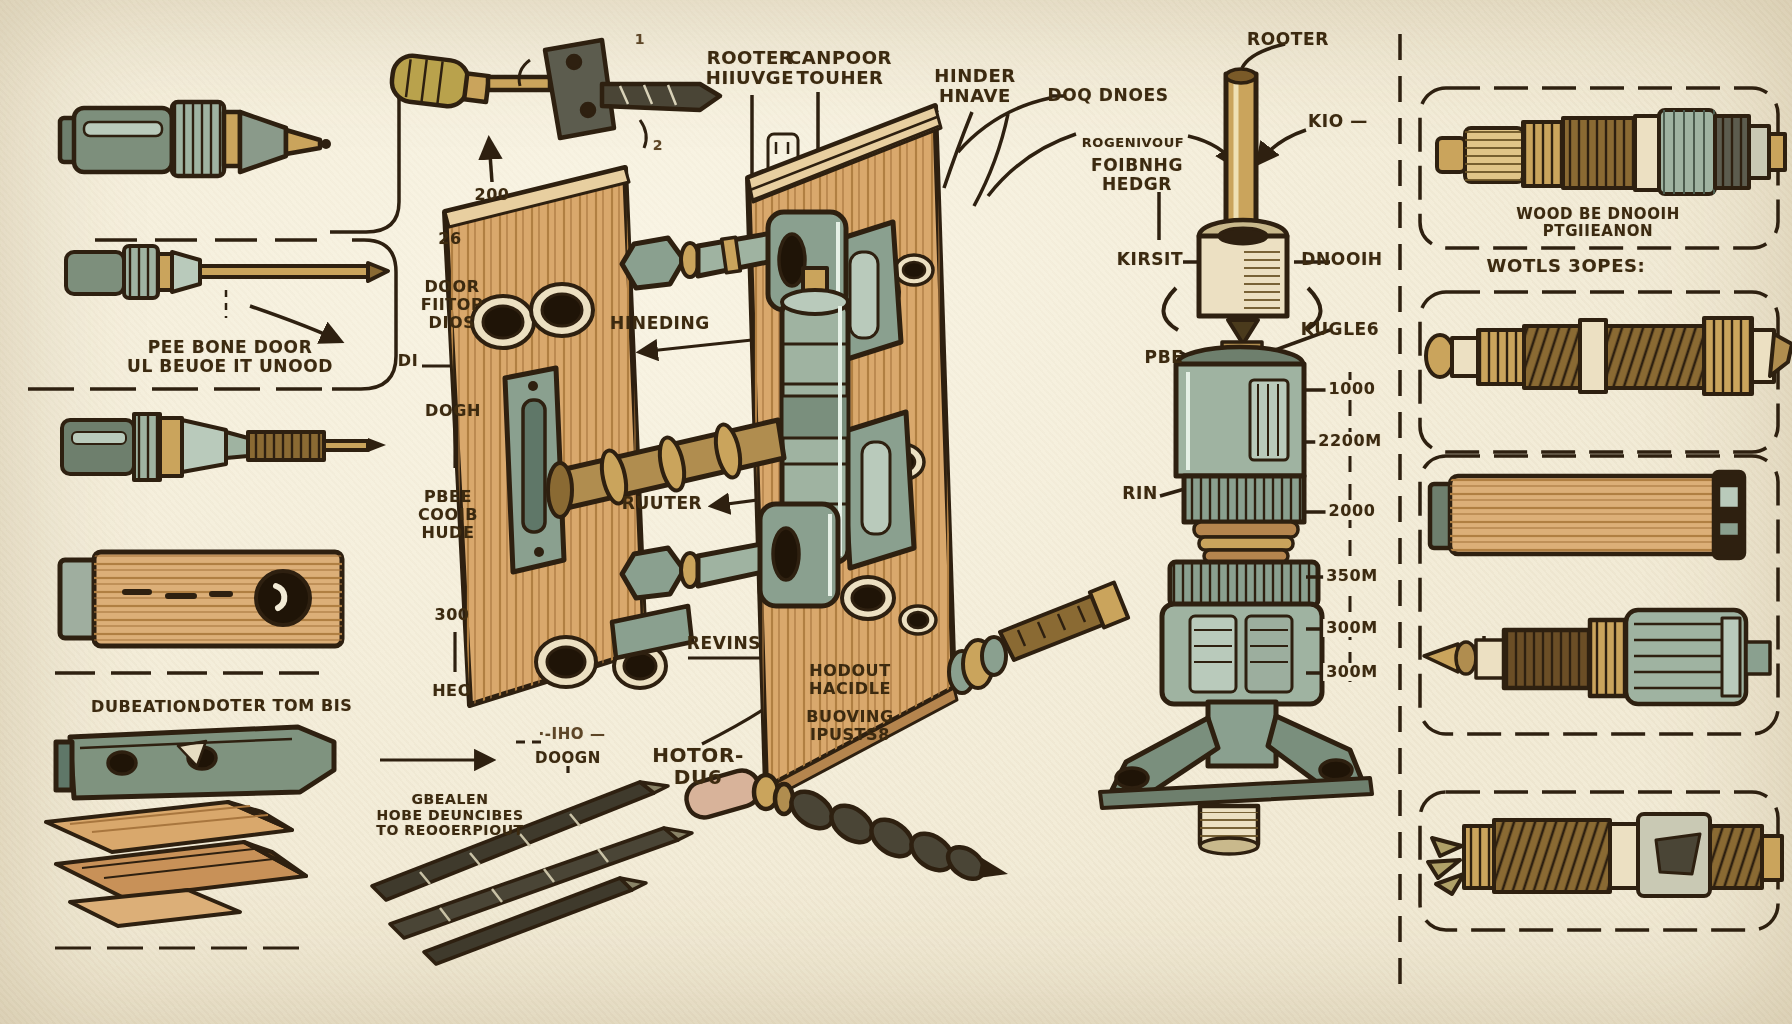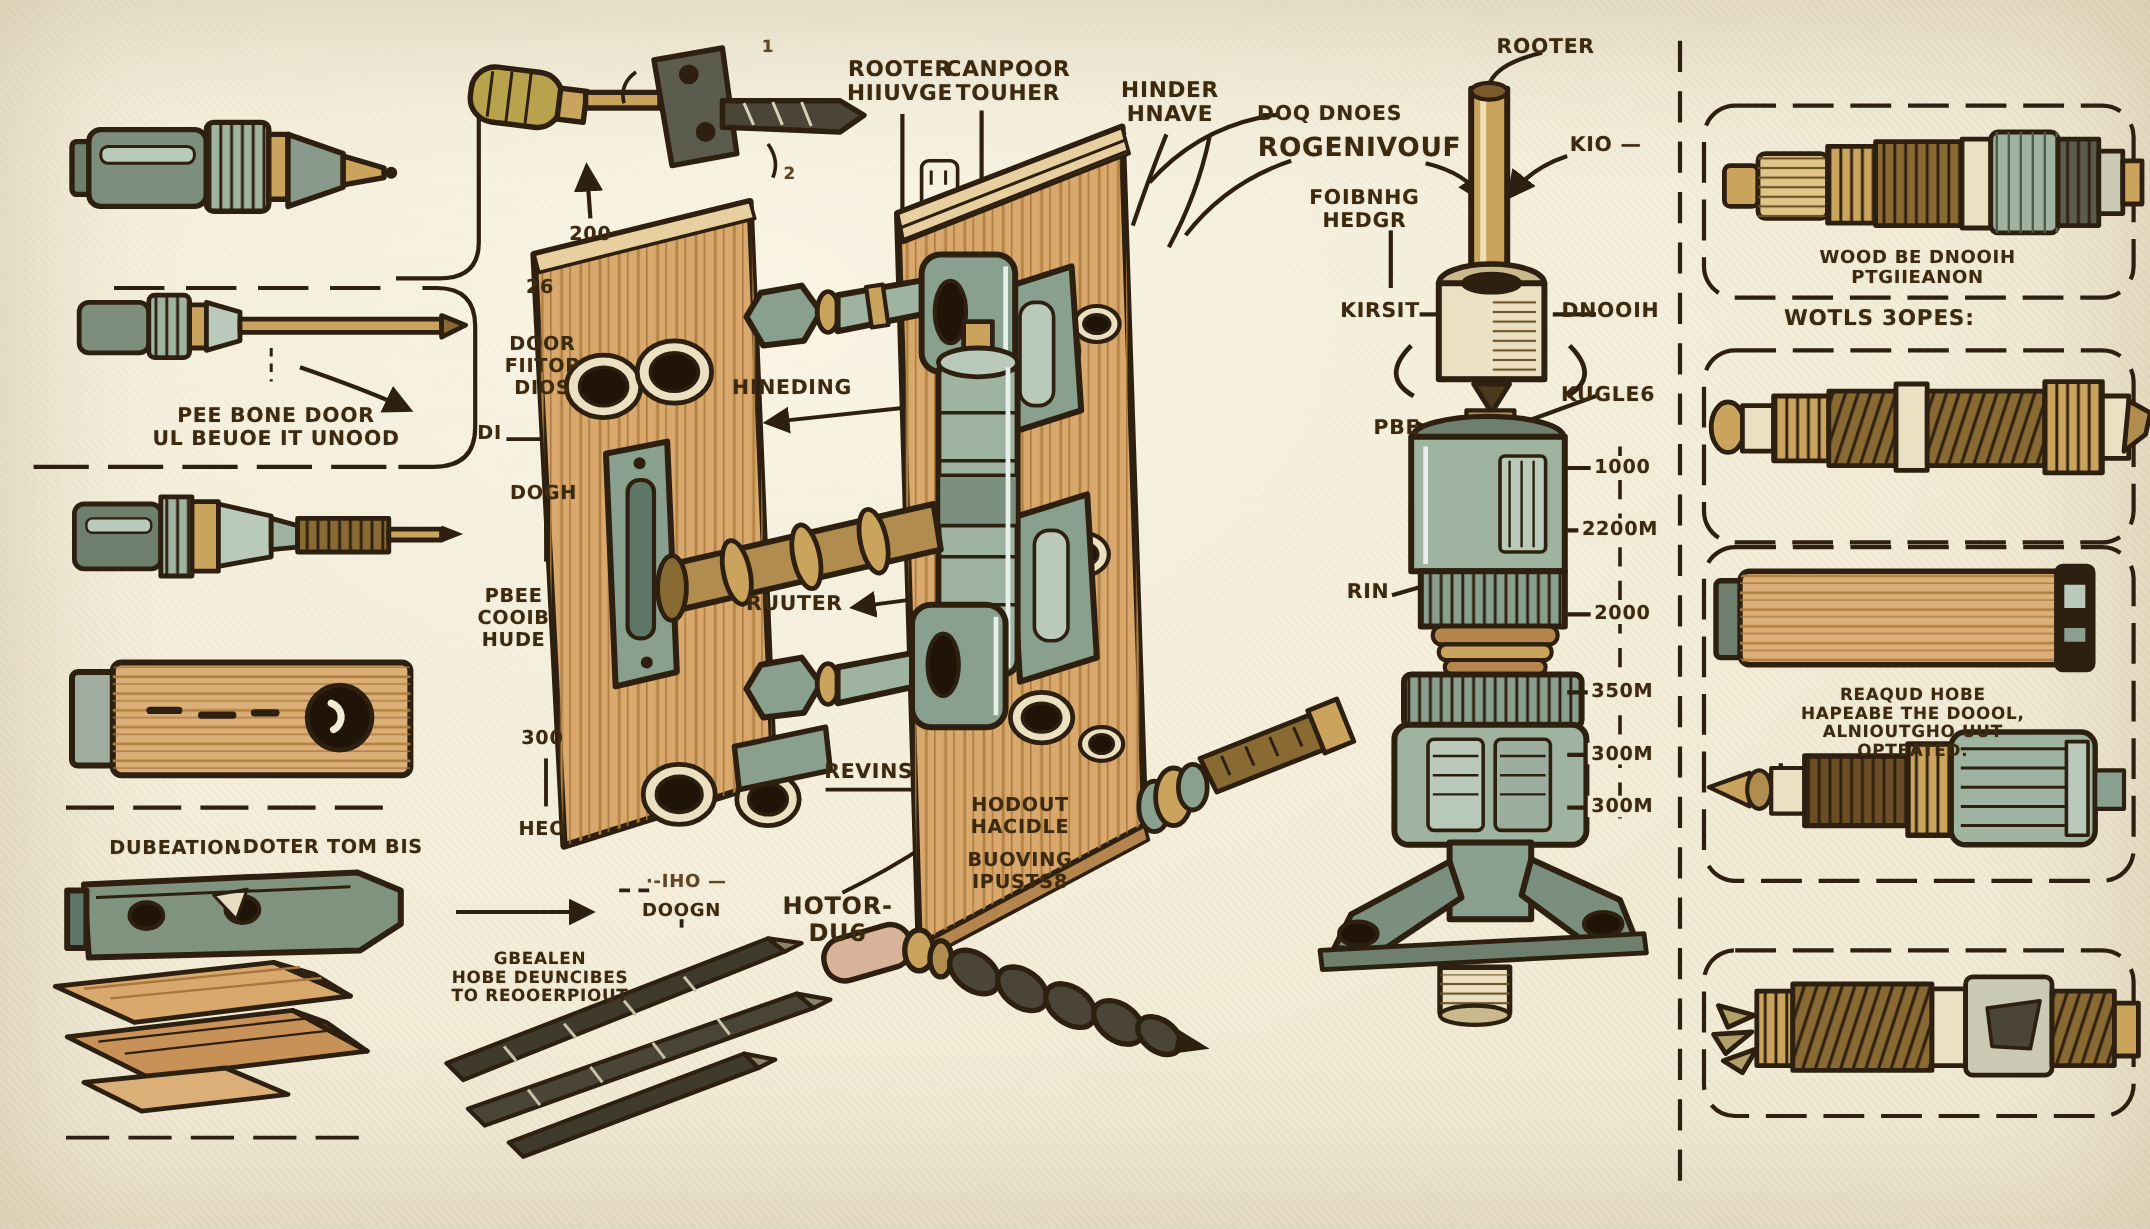--- a/index.html
+++ b/index.html
@@ -436,21 +436,21 @@
   </g>
 </svg>
 
   <div class="label" style="left:750px;top:48px;font-size:18px">ROOTER
 HIIUVGE</div>
   <div class="label" style="left:840px;top:48px;font-size:18px">CANPOOR
 TOUHER</div>
   <div class="label" style="left:975px;top:66px;font-size:18px">HINDER
 HNAVE</div>
   <div class="label" style="left:1108px;top:86px;font-size:17px">DOQ DNOES</div>
-  <div class="label" style="left:1133px;top:112px;font-size:22px">ROGENIVOUF</div>
+  <div class="label" style="left:1133px;top:136px;font-size:13px">ROGENIVOUF</div>
   <div class="label" style="left:1137px;top:156px;font-size:17px">FOIBNHG
 HEDGR</div>
   <div class="label" style="left:1288px;top:30px;font-size:17px">ROOTER</div>
   <div class="label" style="left:1338px;top:112px;font-size:17px">KIO —</div>
   <div class="label" style="left:1150px;top:250px;font-size:17px">KIRSIT</div>
   <div class="label" style="left:1342px;top:250px;font-size:17px">DNOOIH</div>
   <div class="label" style="left:1340px;top:320px;font-size:17px">KUGLE6</div>
   <div class="label" style="left:1164px;top:348px;font-size:17px">PBE</div>
   <div class="label" style="left:1140px;top:484px;font-size:17px">RIN</div>
 
@@ -461,21 +461,21 @@
   <div class="label measure" style="left:1352px;top:619px;font-size:16px">300M</div>
   <div class="label measure" style="left:1352px;top:663px;font-size:16px">300M</div>
 
   <div class="label" style="left:492px;top:186px;font-size:16px">200</div>
   <div class="label" style="left:450px;top:230px;font-size:16px">26</div>
   <div class="label" style="left:452px;top:278px;font-size:16px">DOOR
 FIITOP
 DIOS</div>
   <div class="label" style="left:408px;top:352px;font-size:16px">DI</div>
   <div class="label" style="left:453px;top:402px;font-size:16px">DOGH</div>
-  <div class="label" style="left:428px;top:488px;font-size:16px">PBEE
+  <div class="label" style="left:448px;top:488px;font-size:16px">PBEE
 COOIB
 HUDE</div>
   <div class="label" style="left:452px;top:606px;font-size:16px">300</div>
   <div class="label" style="left:452px;top:682px;font-size:16px">HEO</div>
 
   <div class="label" style="left:660px;top:314px;font-size:17px">HINEDING</div>
   <div class="label" style="left:662px;top:494px;font-size:17px">RUUTER</div>
   <div class="label" style="left:724px;top:634px;font-size:17px">REVINS</div>
   <div class="label" style="left:698px;top:744px;font-size:20px">HOTOR-
 DU6</div>
@@ -491,16 +491,14 @@
   <div class="label soft" style="left:640px;top:32px;font-size:14px">1</div>
   <div class="label soft" style="left:658px;top:138px;font-size:14px">2</div>
 
   <div class="label" style="left:230px;top:338px;font-size:17px">PEE BONE DOOR
 UL BEUOE IT UNOOD</div>
   <div class="label" style="left:146px;top:698px;font-size:16px">DUBEATION</div>
   <div class="label" style="left:274px;top:697px;font-size:16px">.DOTER TOM BIS</div>
 
   <div class="label" style="left:1598px;top:206px;font-size:15px">WOOD BE DNOOIH PTGIIEANON</div>
   <div class="label" style="left:1566px;top:256px;font-size:18px">WOTLS 3OPES:</div>
-  <div class="label" style="left:1594px;top:572px;font-size:14px">REAQUD HOBE HAPEABE THE DOOOL,
-ALNIOUTGHO UUT OPTEATED.</div>
 
 </div>
 
 </body></html>

